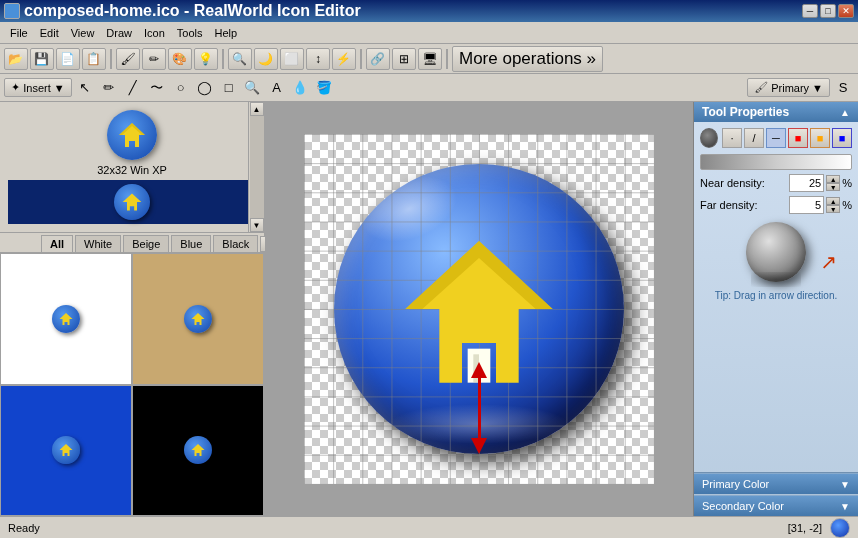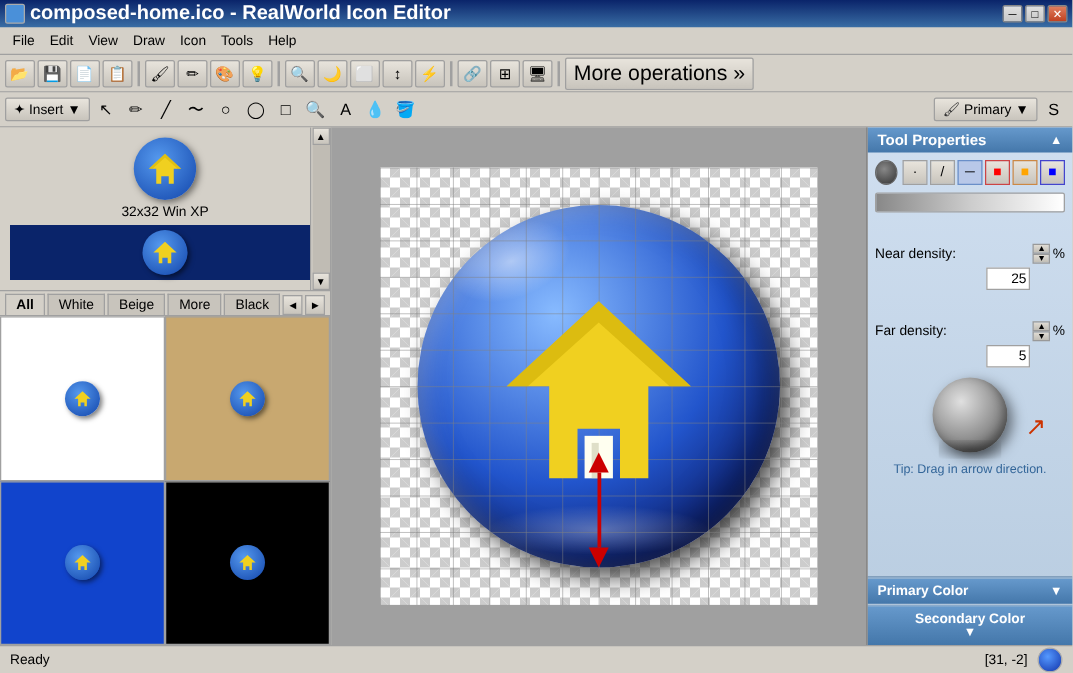--- a/index.html
+++ b/index.html
@@ -143,21 +143,21 @@
     }
     .ctab {
       padding: 2px 8px;
       border: 1px solid #a0a0a0;
       border-bottom: none;
       cursor: pointer;
       font-size: 11px;
       background: #c8c4bc;
       margin-right: 2px;
     }
-    .ctab.active { background: #d4d0c8; font-weight: bold; }
+    .ctab.active { background: #d4d0c8; font-weight: bold; margin-left: 37px; }
     .tab-arrows { margin-left: auto; display: flex; gap: 2px; }
     .tab-arrow { width: 16px; height: 16px; background: linear-gradient(to bottom, #e8e4dc, #c8c4bc); border: 1px solid #a0a0a0; display: flex; align-items: center; justify-content: center; font-size: 9px; cursor: pointer; }
 
     
     .color-grid {
       flex: 1;
       display: grid;
       grid-template-columns: 1fr 1fr;
       grid-template-rows: 1fr 1fr;
     }
@@ -310,21 +310,21 @@
     .shadow-gradient {
       height: 16px;
       background: linear-gradient(to right, #888, #ccc, #fff);
       border: 1px solid #a0a0a0;
       margin-bottom: 4px;
       border-radius: 2px;
     }
     .shadow-labels { display: flex; justify-content: space-between; font-size: 10px; color: #336; margin-bottom: 6px; }
 
     .density-row { display: flex; align-items: center; gap: 21px; margin-bottom: 4px; font-size: 11px; }
-    .density-input { width: 35px; height: 18px; text-align: right; border: 1px solid #a0a0a0; background: white; font-size: 11px; padding-right: 2px; margin-top: 40px; }
+    .density-input { width: 35px; height: 18px; text-align: right; border: 1px solid #a0a0a0; background: white; font-size: 11px; padding-right: 2px; }
     .spinner { display: flex; flex-direction: column; }
     .spin-btn { width: 14px; height: 8px; background: linear-gradient(to bottom, #e0dcd4, #c0bdb5); border: 1px solid #999; font-size: 7px; display: flex; align-items: center; justify-content: center; cursor: pointer; line-height: 1; }
     .pct { font-size: 11px; }
 
     .ball-section {
       display: flex; align-items: center; justify-content: center; margin: 8px 0;
       position: relative;
     }
     .ball-3d {
       width: 60px; height: 60px;
@@ -336,21 +336,20 @@
     .arrow-indicator {
       position: absolute; right: 15px; bottom: 8px;
       color: #cc3300; font-size: 20px;
     }
     .drag-tip { font-size: 10px; color: #336699; text-align: center; margin-bottom: 6px; }
 
     .color-section {
       background: linear-gradient(to bottom, #b8cce0, #a0b8d0);
       border-top: 1px solid #7090b0;
       margin-top: auto;
-      font-weight: bold;
     }
     .color-header {
       background: linear-gradient(to bottom, #6699cc, #4477aa);
       color: white;
       padding: 4px 8px;
       font-size: 11px;
       display: flex; align-items: center; justify-content: space-between;
       cursor: pointer; border-top: 1px solid #88aacc;
     }
     .chevron { font-size: 10px; }
@@ -469,21 +468,21 @@
         <div class="scroll-btn">▲</div>
         <div class="scroll-track"></div>
         <div class="scroll-btn">▼</div>
       </div>
     </div>
 
     <div class="color-tabs">
       <div class="ctab active">All</div>
       <div class="ctab">White</div>
       <div class="ctab">Beige</div>
-      <div class="ctab">More</div>
+      <div class="ctab">Blue</div>
       <div class="ctab">Black</div>
       <div class="tab-arrows">
         <div class="tab-arrow">◄</div>
         <div class="tab-arrow">►</div>
       </div>
     </div>
 
     <div class="color-grid">
       <div class="color-cell cell-white">
         <div class="icon-sm icon-sm-blue">
@@ -595,21 +594,21 @@
         <div class="arrow-indicator">↗</div>
       </div>
       <div class="drag-tip">Tip: Drag in arrow direction.</div>
     </div>
 
     <div class="color-section">
       <div class="color-header">
         <span>Primary Color</span>
         <span class="chevron">▼</span>
       </div>
-      <div class="color-header" style="margin-top:1px;flex-direction:column;">
+      <div class="color-header" style="margin-top:1px;">
         <span>Secondary Color</span>
         <span class="chevron">▼</span>
       </div>
     </div>
   </div>
 </div>
 
 <div class="status-bar">
   <span>Ready</span>
   <div class="status-right">

